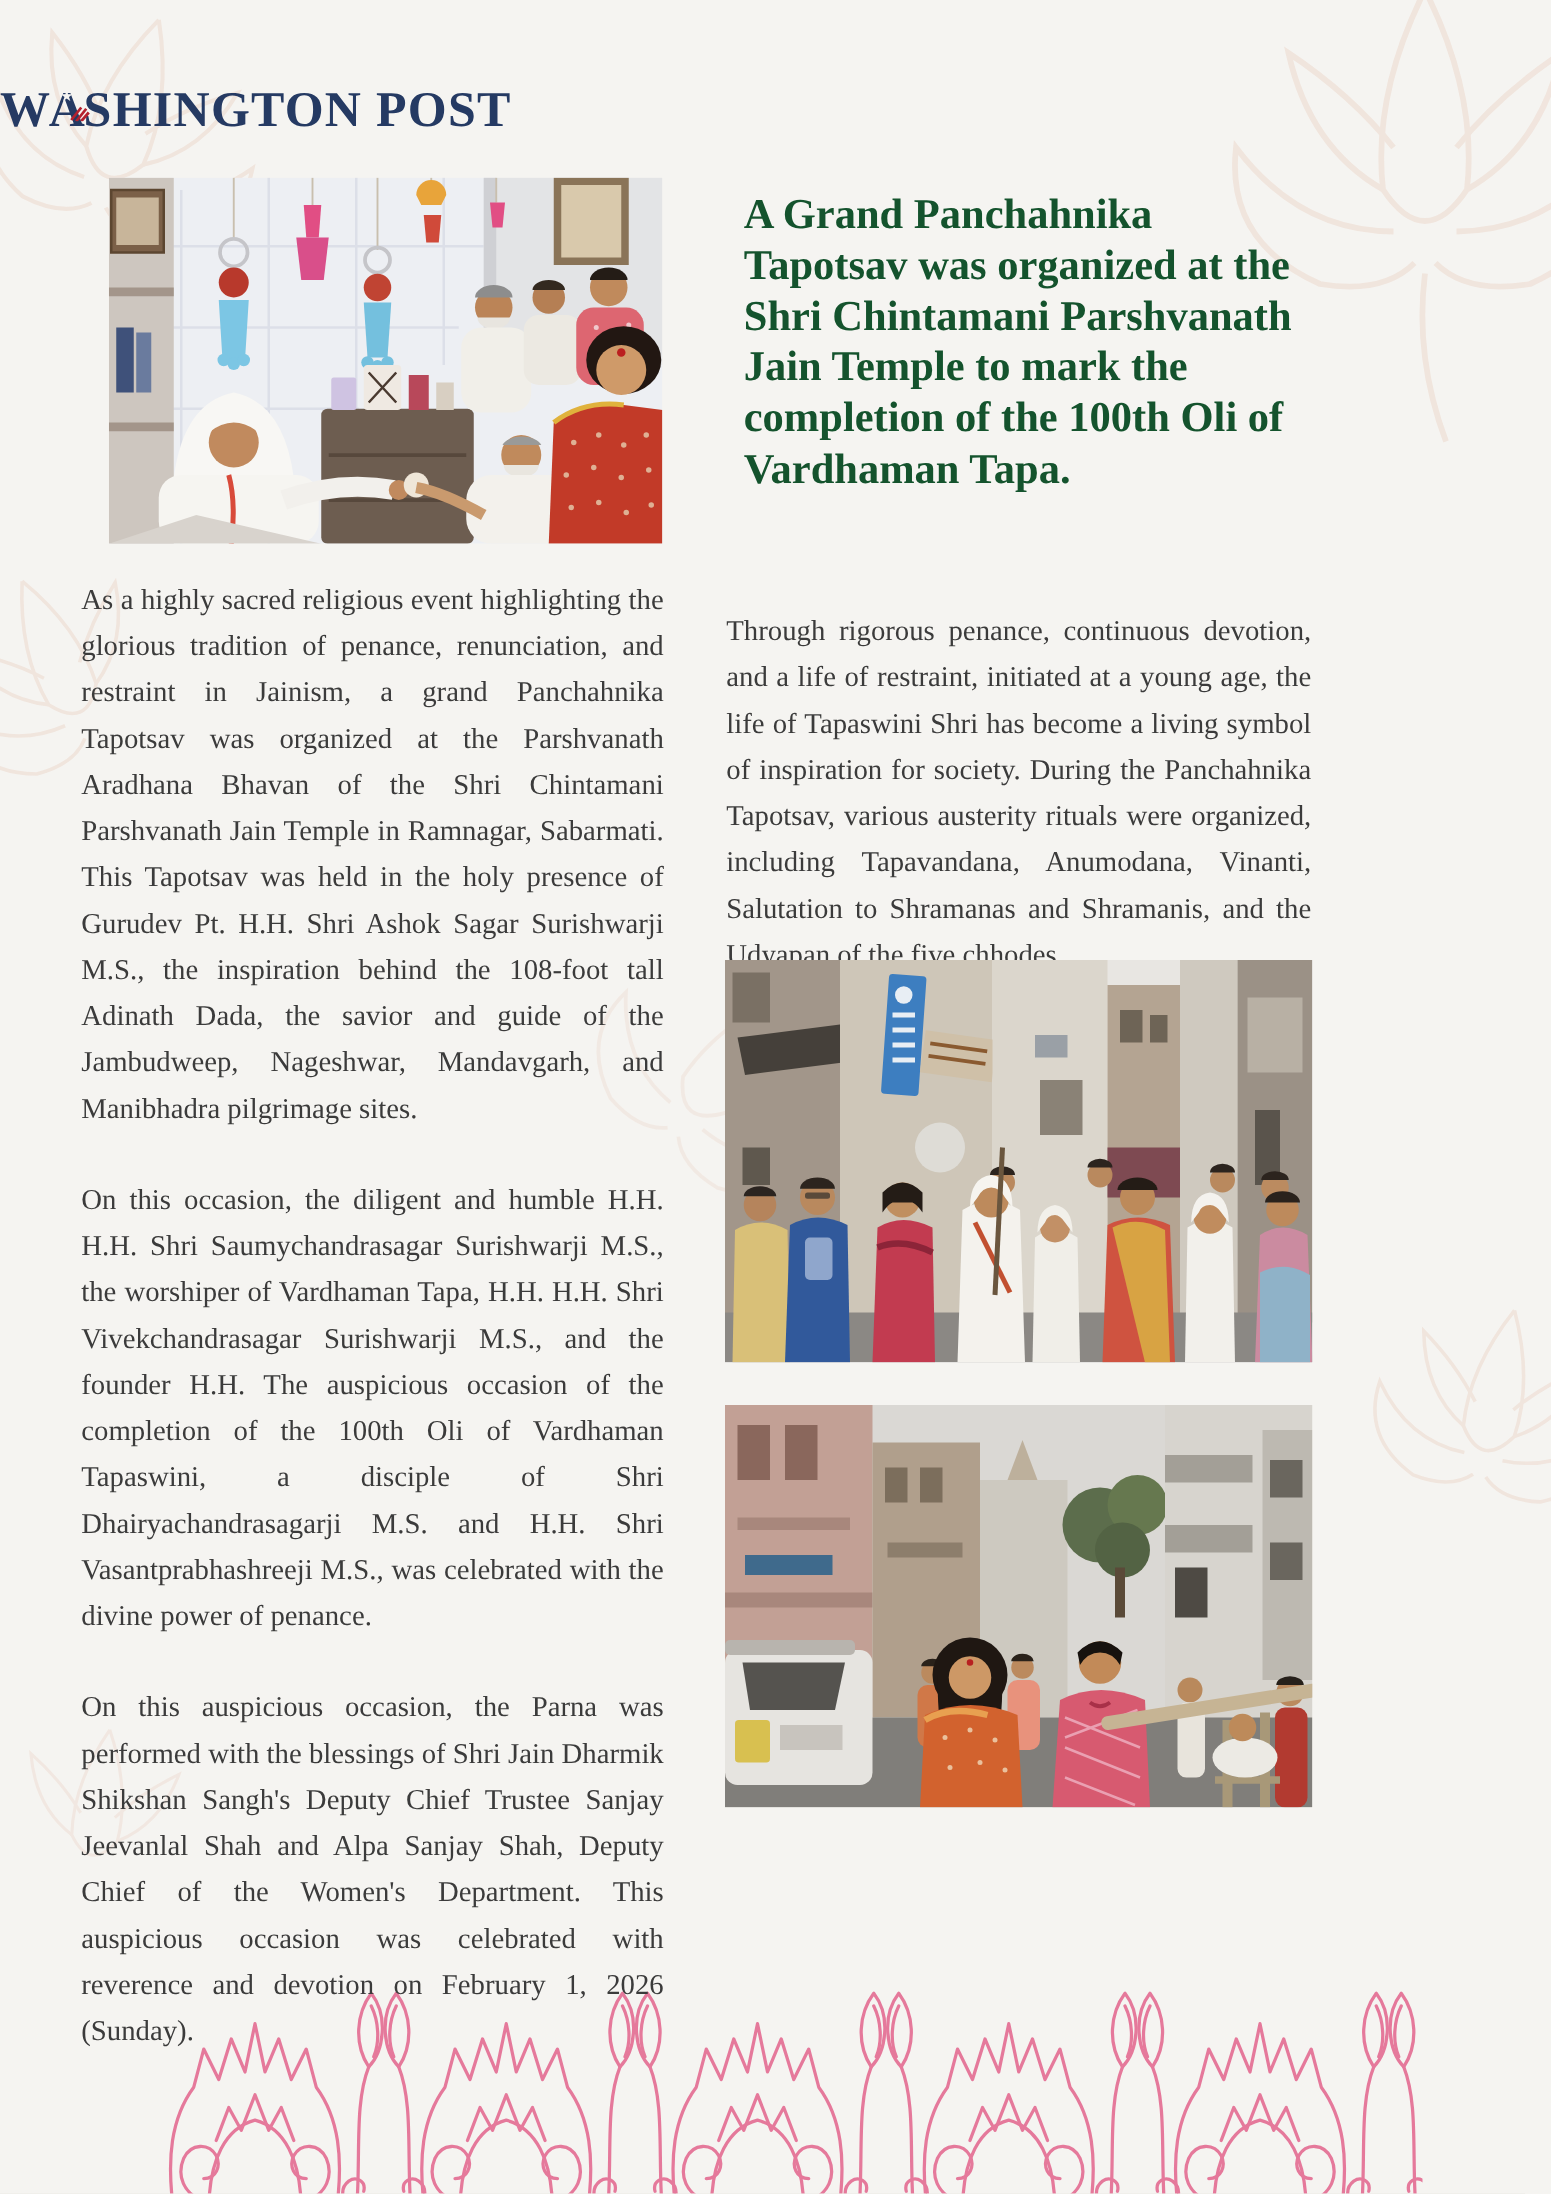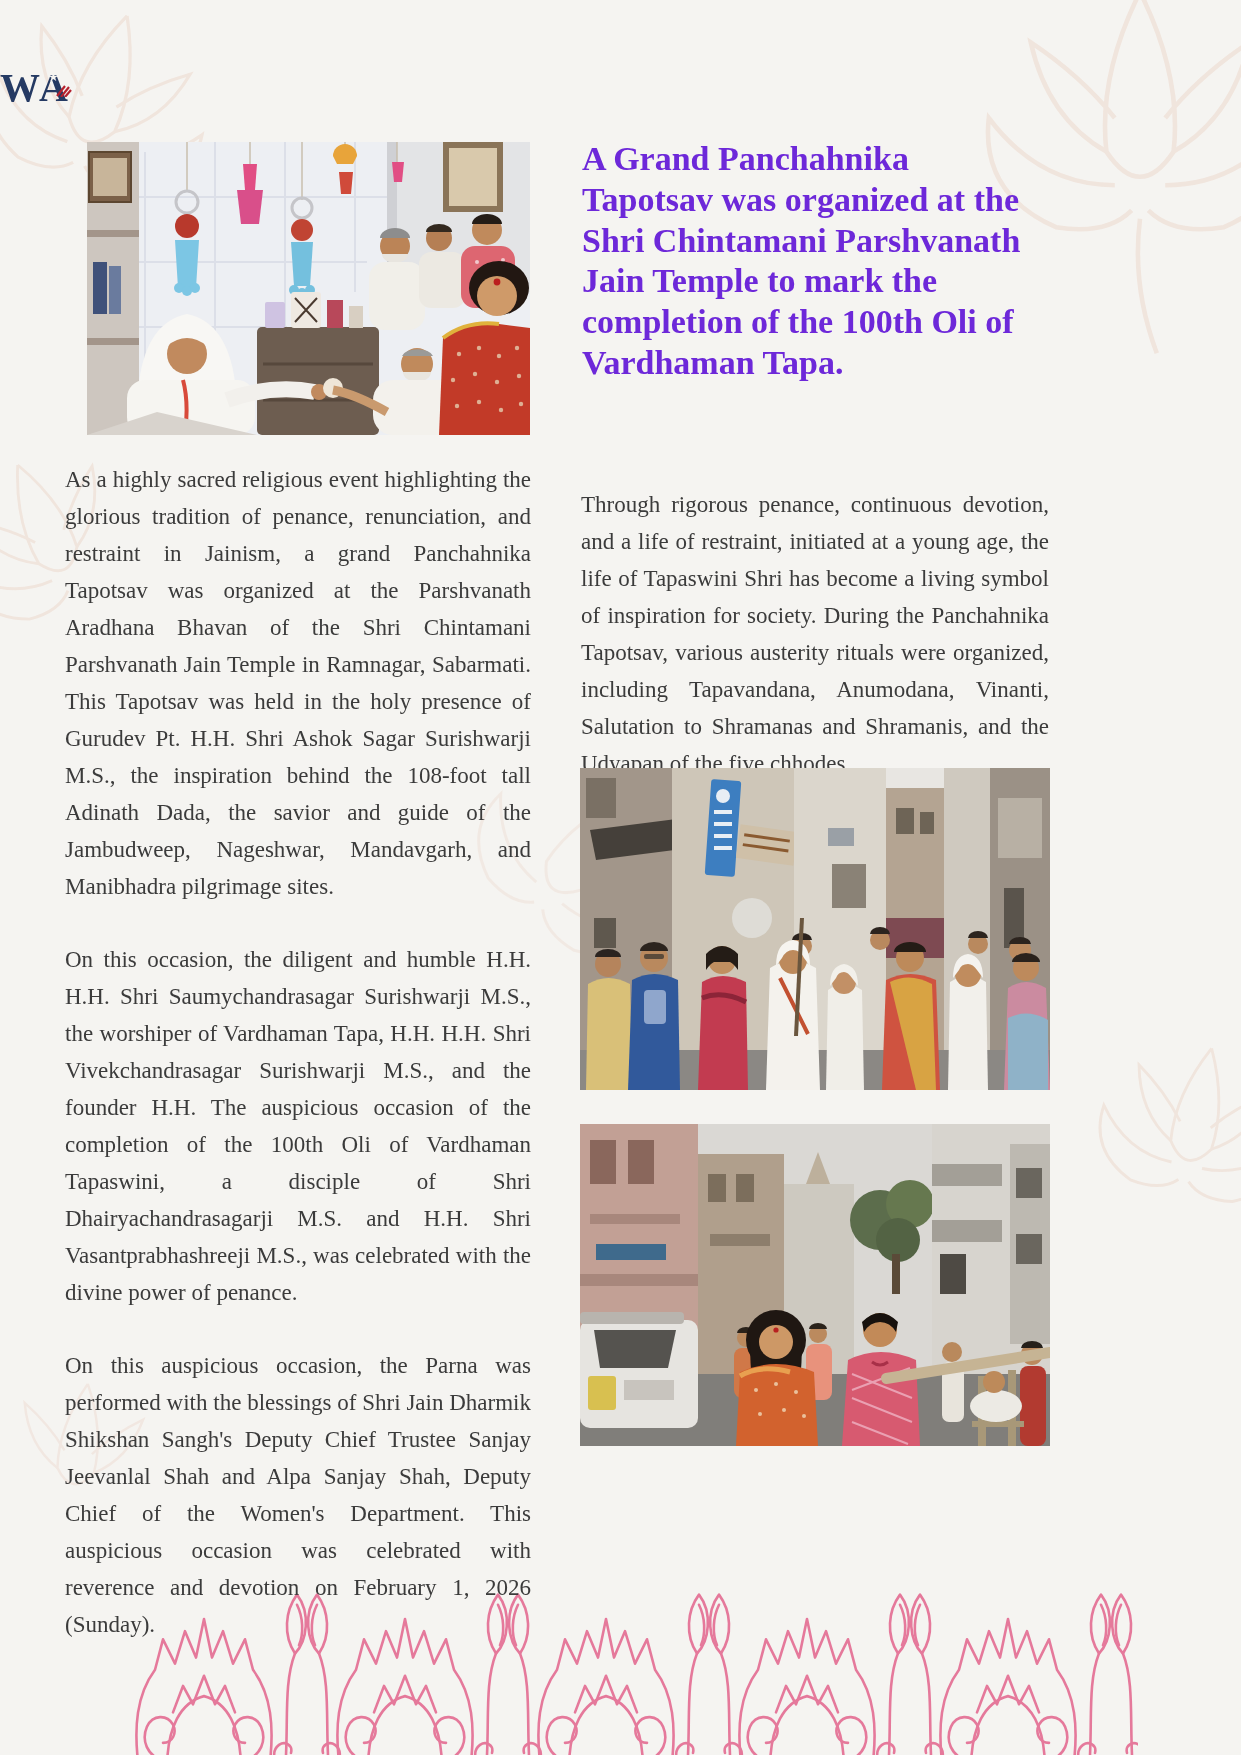--- a/index.html
+++ b/index.html
@@ -18,21 +18,21 @@
   }
   .logo-a{position:relative;display:inline-block;margin:0 -2px;}
   .logo-star{
     position:absolute;top:7px;left:50%;transform:translateX(-50%);
     font-size:12px;color:#f5f4f1;line-height:1;font-weight:400;
   }
   .logo-stripes{position:absolute;bottom:4px;left:56%;}
   
   .headline{
     position:absolute;left:582px;top:139px;width:462px;z-index:2;
-    margin:0;font-size:34px;line-height:1.2;font-weight:700;color:#6d28d9;
+    margin:13px;font-size:34px;line-height:1.2;font-weight:700;color:#14532d;
     font-family:"Liberation Serif",serif;
   }
   
   .col{position:absolute;z-index:2;font-size:23px;line-height:37px;color:#3b3b3b;text-align:justify;}
   .col p{margin:0 0 36px 0;}
   .col-left{left:65px;top:461px;width:466px;}
   .col-right{left:581px;top:486px;width:468px;}
   
   .photo{position:absolute;z-index:2;overflow:hidden;}
   .photo svg{display:block;width:100%;height:100%;}
@@ -88,21 +88,21 @@
   </svg>
 
   <header class="masthead">
     <div class="logo">
       <span>W</span><span class="logo-a"><span>A</span><span class="logo-star">★</span><span class="logo-stripes"><svg width="16" height="14" viewBox="0 0 16 14">
               <g stroke="#b5212e" stroke-width="2.2">
                 <line x1="1" y1="13" x2="9" y2="3"></line>
                 <line x1="5" y1="14" x2="13" y2="4"></line>
                 <line x1="9" y1="14" x2="15" y2="7"></line>
               </g>
-            </svg></span></span>
+            </svg></span></span><span>SHINGTON POST</span>
     </div>
   </header>
 
   <h1 class="headline">A Grand Panchahnika Tapotsav was organized at the Shri Chintamani Parshvanath Jain Temple to mark the completion of the 100th Oli of Vardhaman Tapa.</h1>
 
   <div class="photo photo-1">
     <svg viewBox="0 0 443 293" preserveAspectRatio="none">
       <rect width="443" height="293" fill="#edeff3"></rect>
       <g stroke="#dcdfe8" stroke-width="2">
         <line x1="58" y1="10" x2="58" y2="293"></line>

